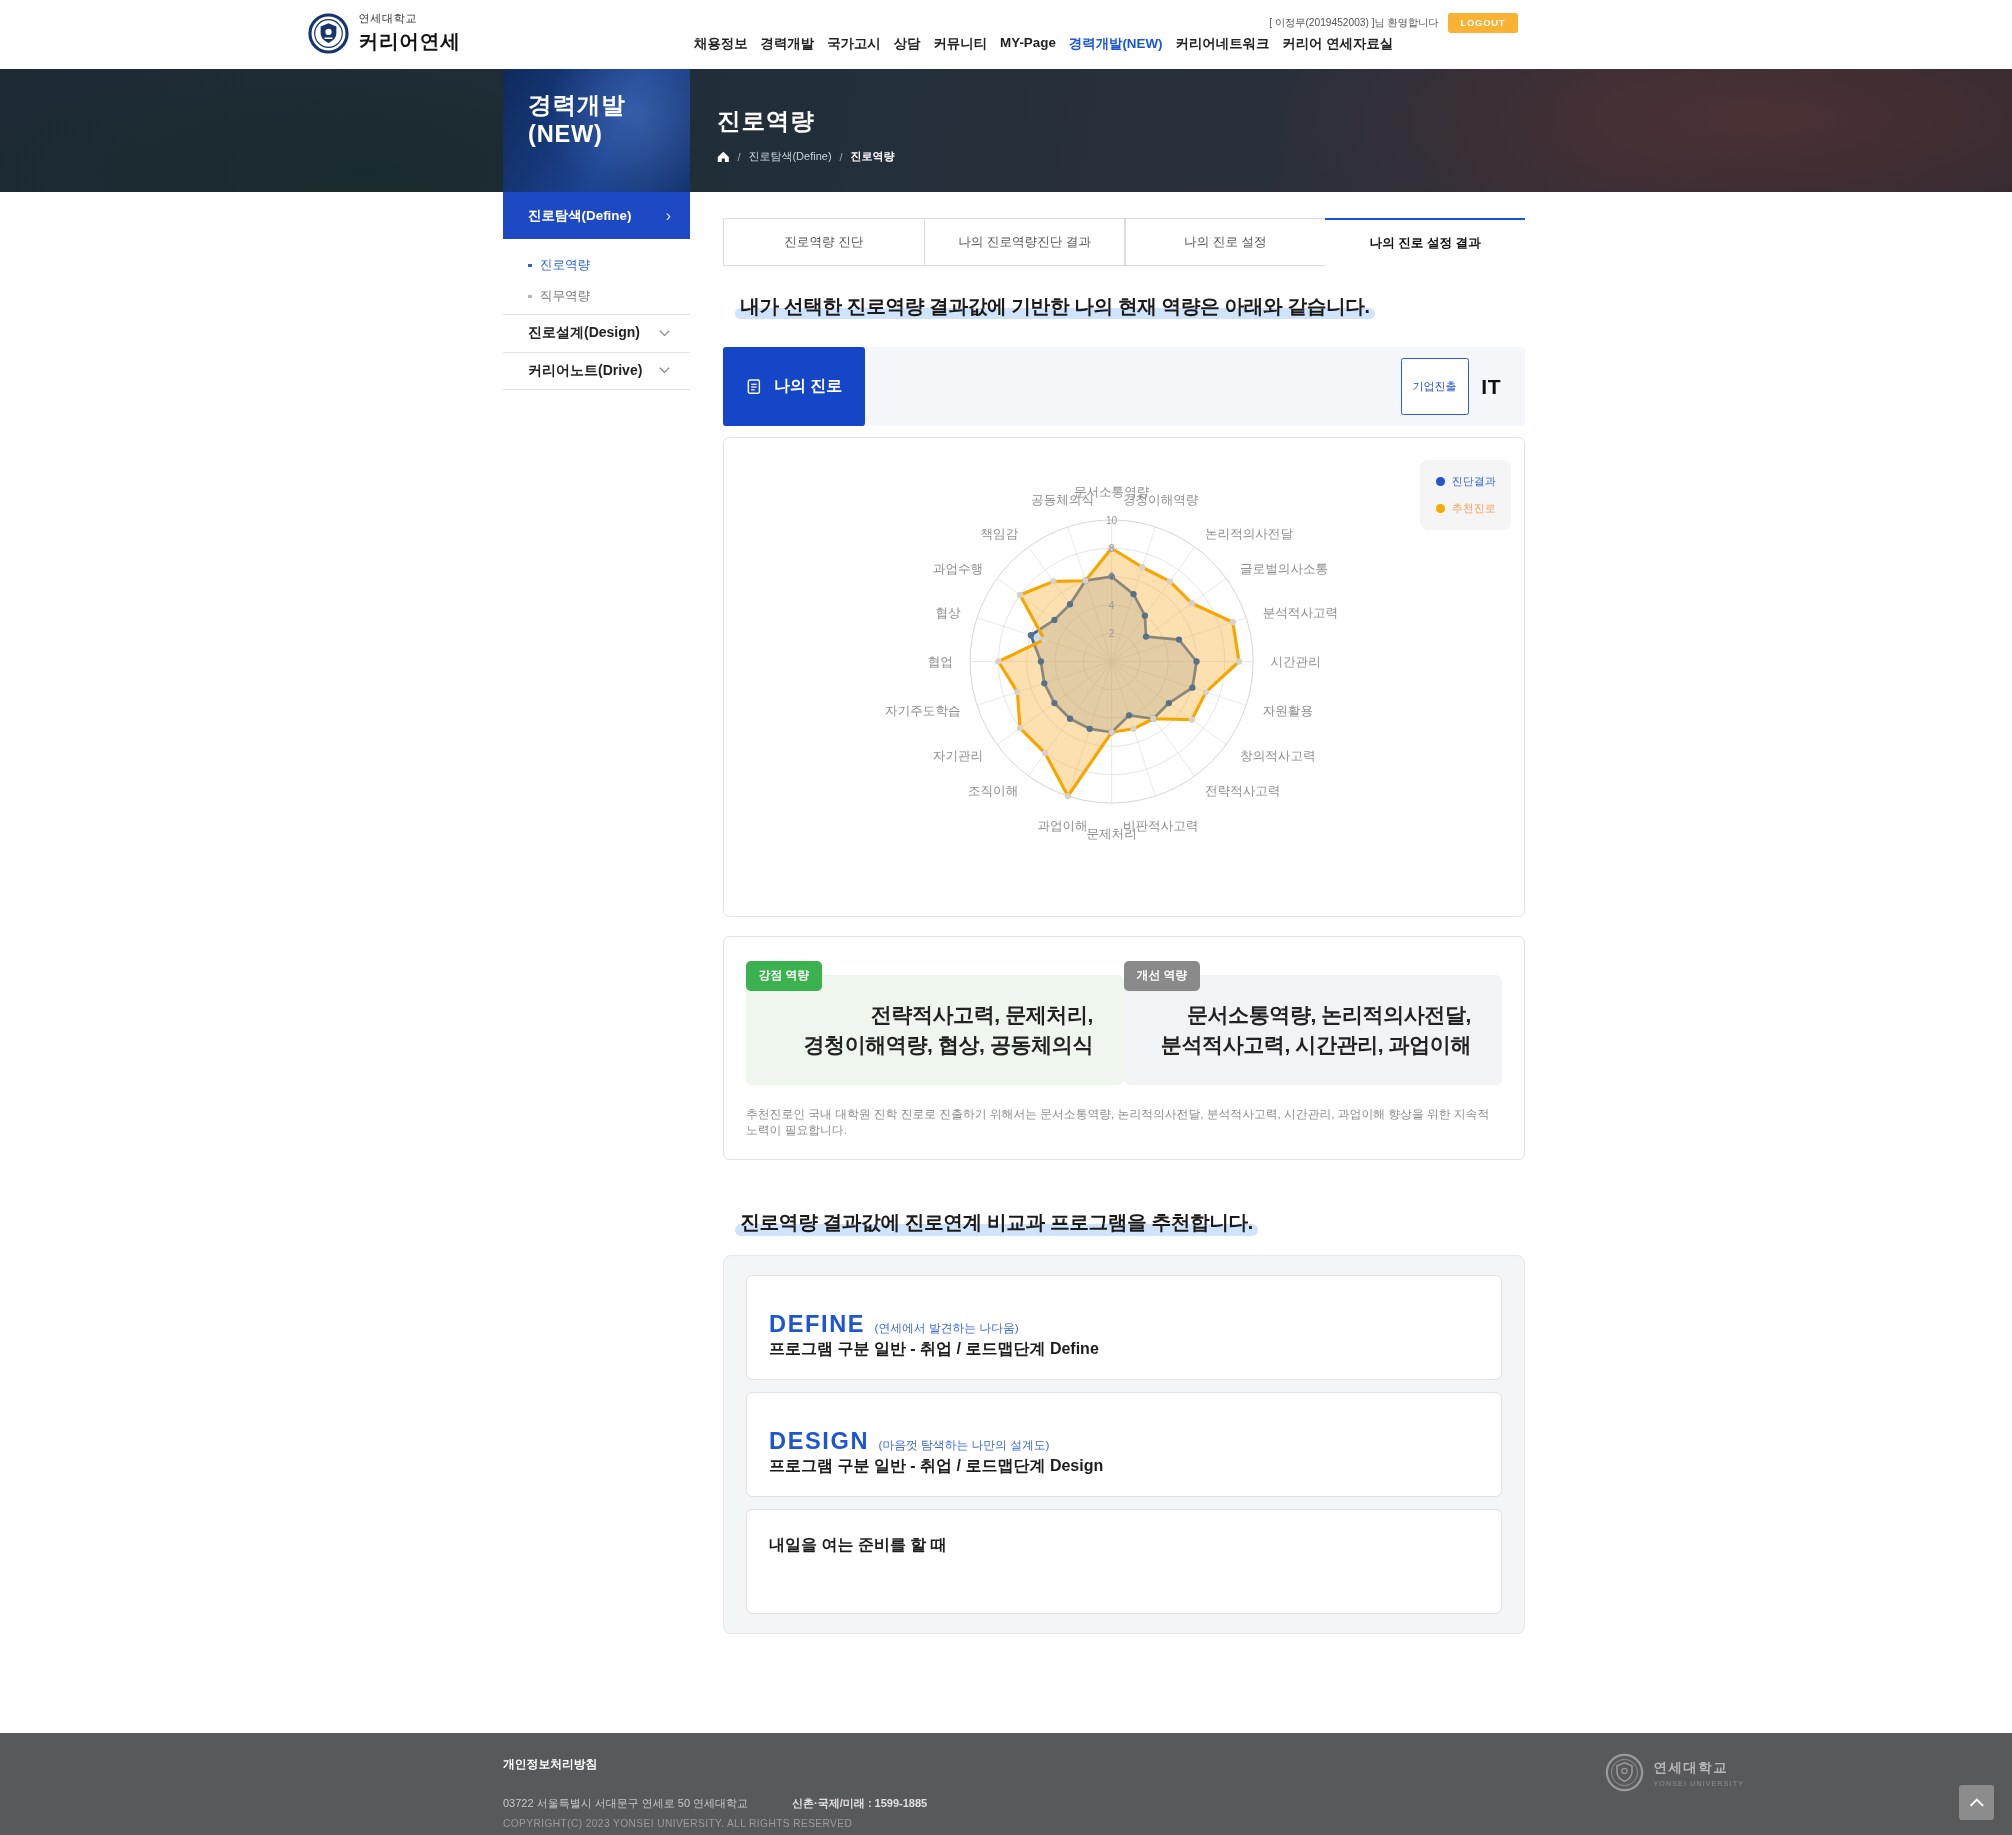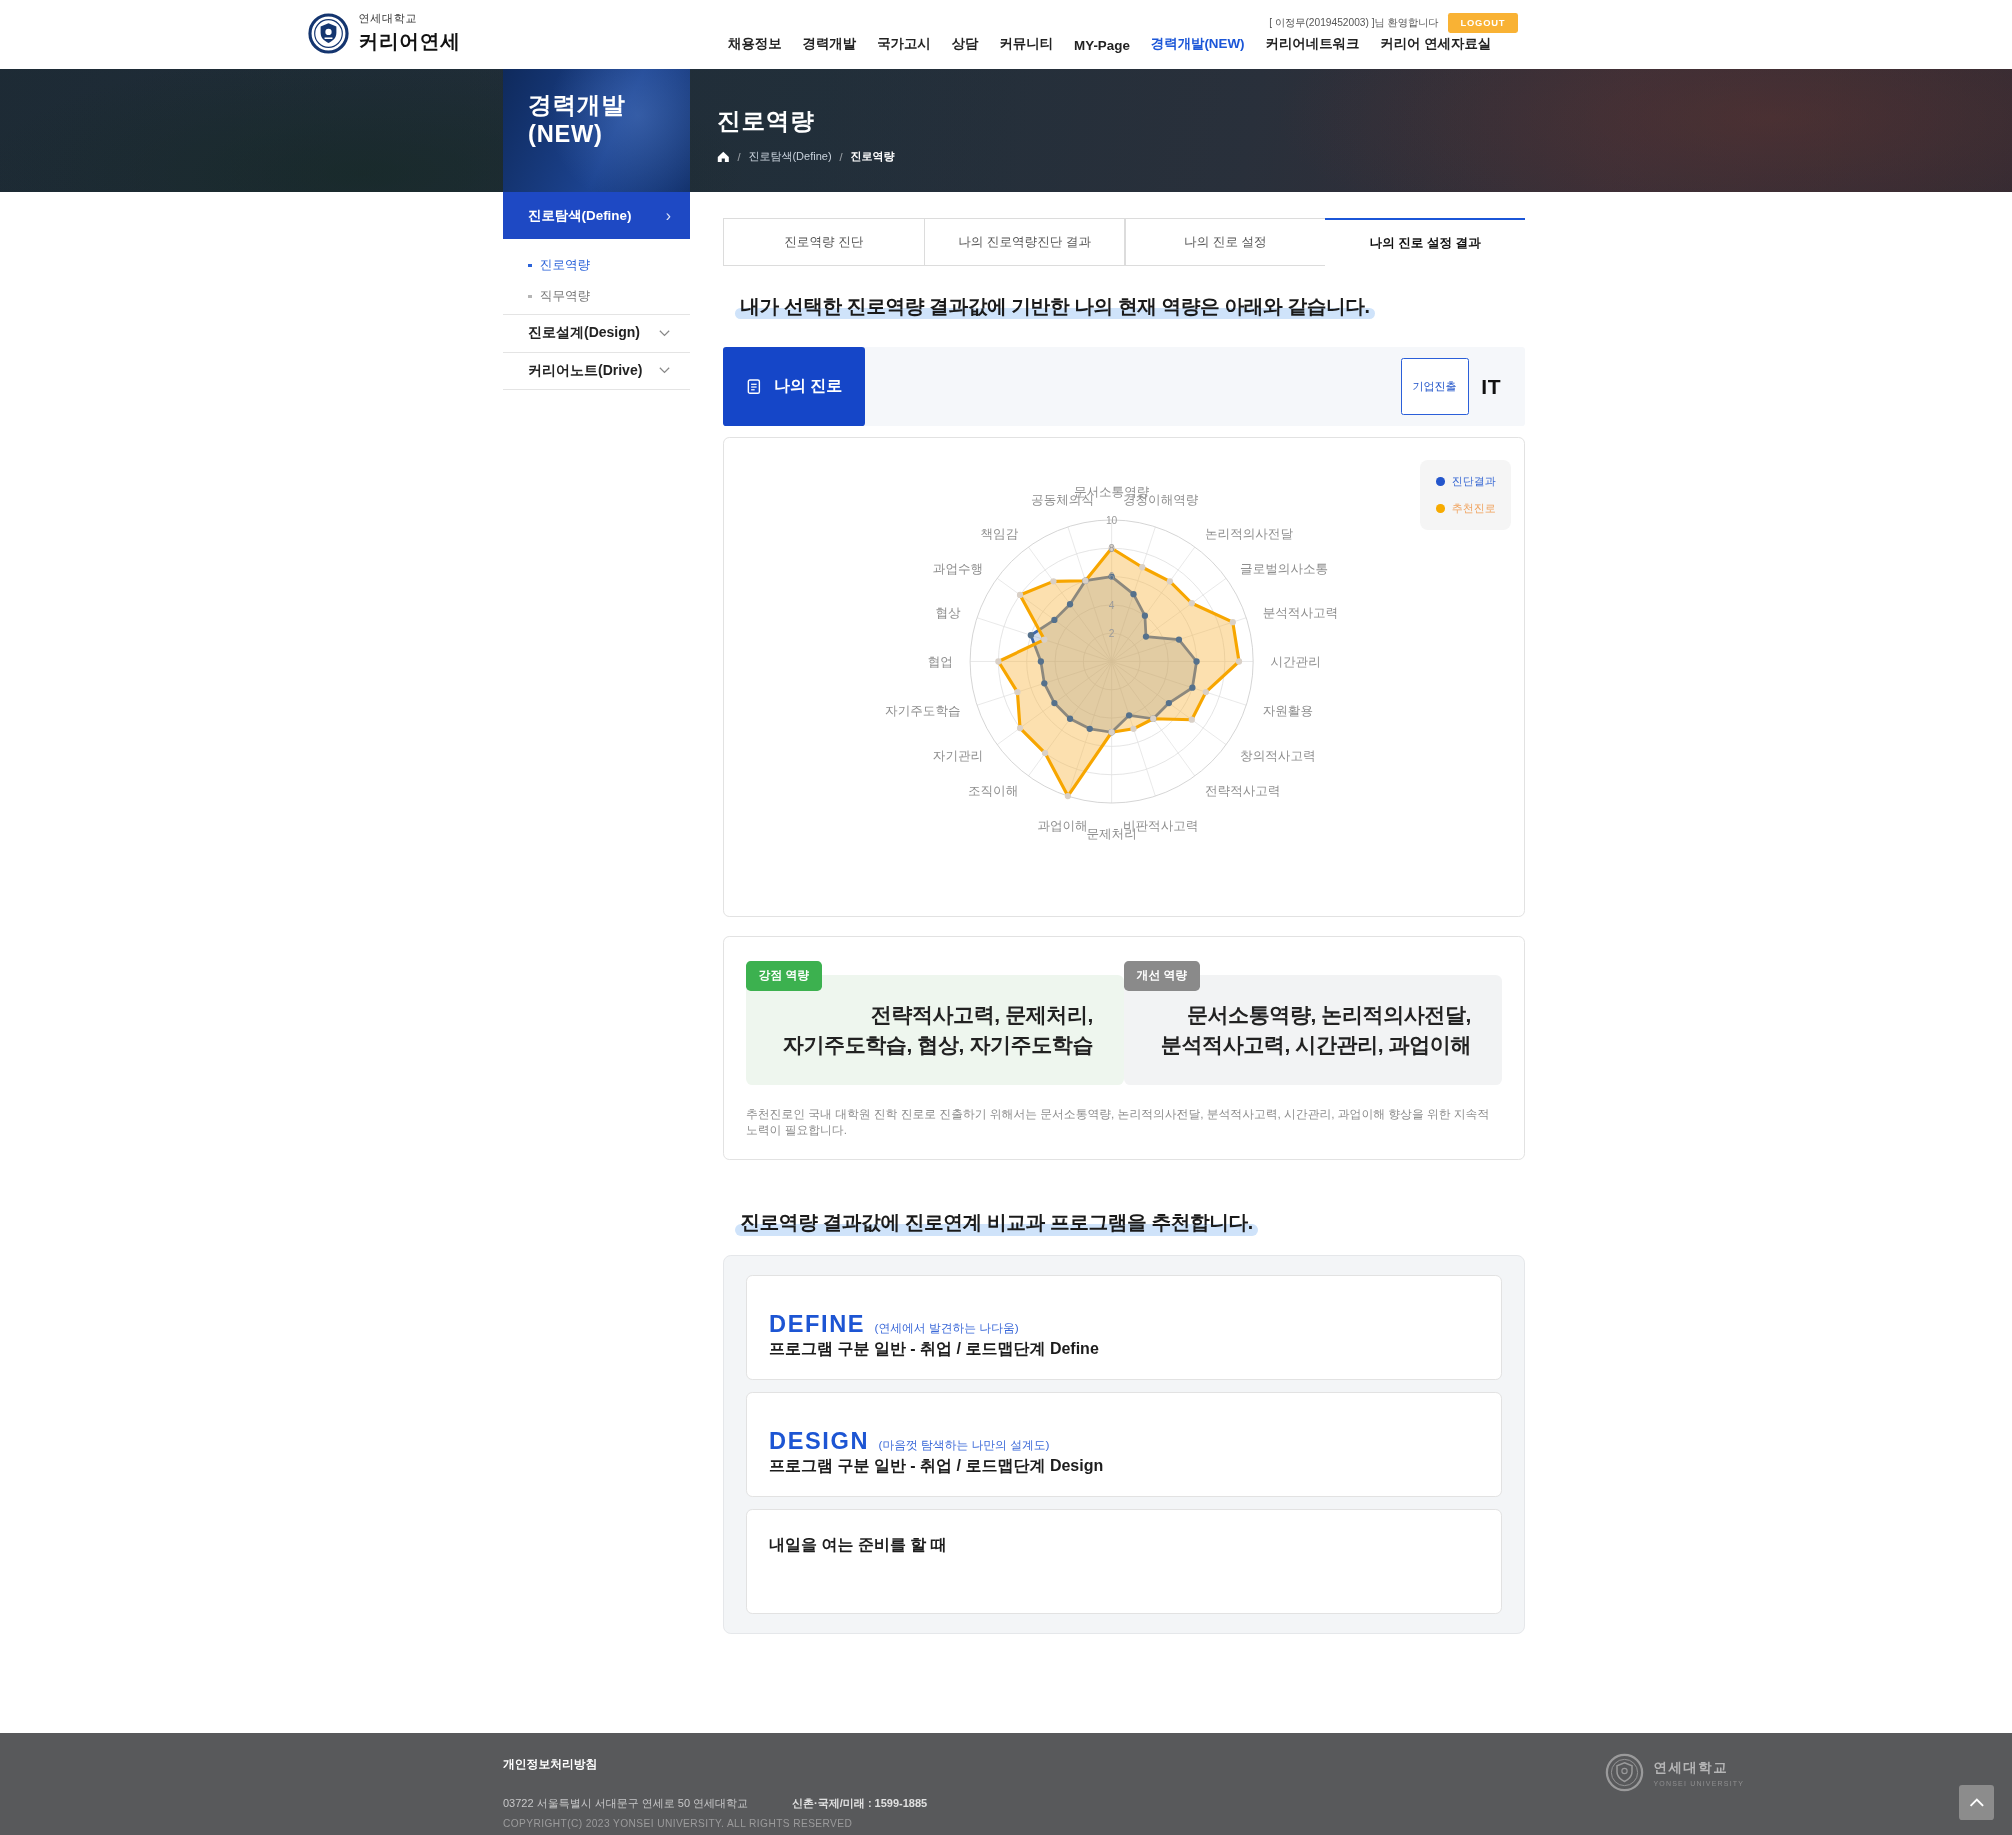--- a/index.html
+++ b/index.html
@@ -8,21 +8,21 @@
   .page { position:relative; width:2013px; height:1836px; background:#fff; overflow:hidden; }
 
   
   .header { position:absolute; left:0; top:0; width:2013px; height:69px; background:#fff; z-index:5; }
   .logo { position:absolute; left:308px; top:11px; display:flex; align-items:center; gap:9.4px; cursor:pointer; }
   .logo-t1 { font-size:11px; color:#333; letter-spacing:0.8px; }
   .logo-t2 { font-size:19.7px; font-weight:bold; color:#111; letter-spacing:0.8px; margin-top:2.4px; }
   .welcome-row { position:absolute; top:12.6px; left:1226px; width:292px; display:flex; align-items:center; justify-content:flex-end; gap:9.4px; }
   .welcome { font-size:10.2px; color:#555; }
   .logout { background:#f9b234; color:#fff; border:none; font-size:9.4px; font-weight:bold; letter-spacing:0.8px; padding:4.7px 12.6px; border-radius:2.4px; cursor:pointer; }
-  .nav { position:absolute; left:728px; top:35px; display:flex; gap:21px; align-items:flex-end; }
+  .nav { position:absolute; left:694px; top:35px; display:flex; gap:13px; align-items:flex-start; }
   .nav a { font-size:13.4px; font-weight:bold; color:#222; text-decoration:none; cursor:pointer; white-space:nowrap; }
   .nav a.active { color:#1b56d8; }
 
   
   .hero { position:absolute; left:0; top:69px; width:2013px; height:123px;
     background:
       radial-gradient(ellipse 550px 173px at 18% 85%, rgba(20,40,34,.55), transparent 70%),
       radial-gradient(ellipse 708px 204px at 88% 40%, rgba(96,52,48,.5), transparent 70%),
       linear-gradient(rgba(12,20,30,.42), rgba(12,20,30,.42)),
       linear-gradient(100deg,#2a3b46 0%,#31424e 40%,#3e4450 62%,#55414a 80%,#4a3a42 100%);
@@ -322,21 +322,21 @@
         </div>
       </div>
     </div>
 
 
     <div class="status-card">
       <div class="status-panels">
         <div class="panel green">
           <span class="badge g">강점 역량</span>
           <div class="panel-text">전략적사고력, 문제처리,
-자기주도학습, 협상, 자기주도학습</div>
+경청이해역량, 협상, 공동체의식</div>
         </div>
         <div class="panel gray">
           <span class="badge k">개선 역량</span>
           <div class="panel-text">문서소통역량, 논리적의사전달,
 분석적사고력, 시간관리, 과업이해</div>
         </div>
       </div>
       <p class="note">추천진로인 국내 대학원 진학 진로로 진출하기 위해서는 문서소통역량, 논리적의사전달, 분석적사고력, 시간관리, 과업이해 향상을 위한 지속적 노력이 필요합니다.</p>
     </div>
 

